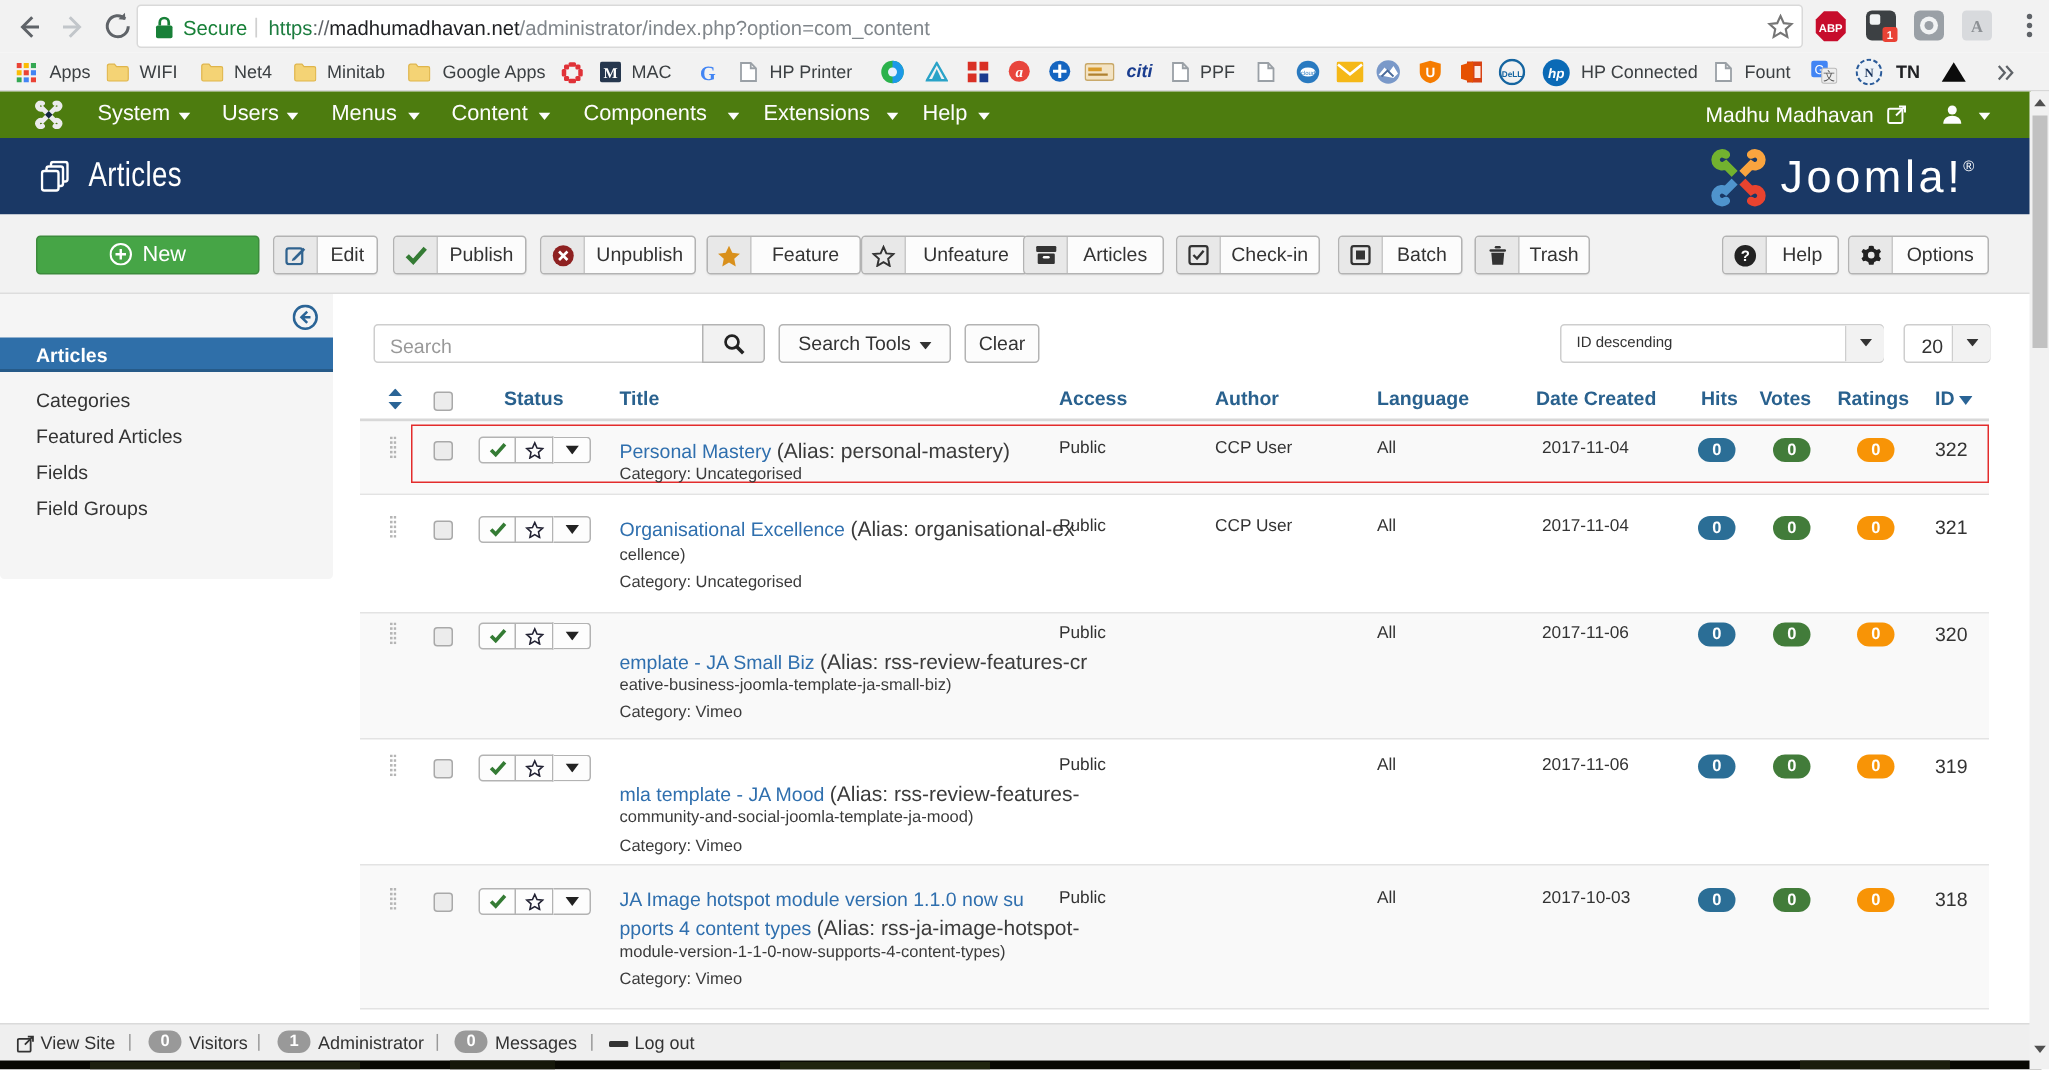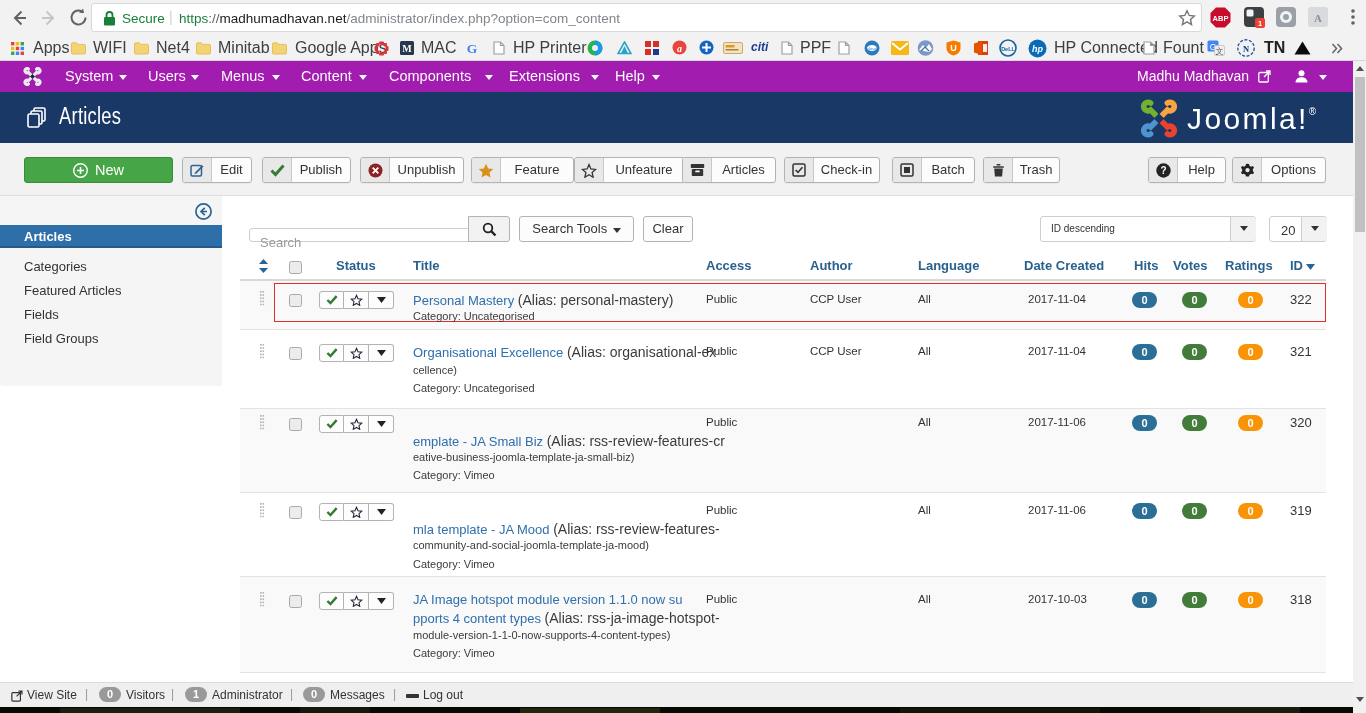--- a/index.html
+++ b/index.html
@@ -4,24 +4,24 @@
 <style>
 * { margin:0; padding:0; box-sizing:border-box; }
 html,body { width:1366px; height:713px; overflow:hidden; }
 body { font-family:"Liberation Sans", sans-serif; position:relative; background:#fff; }
 .abs { position:absolute; }
 
 
 #btoolbar { left:0; top:0; width:1366px; height:35px; background:#f2f2f2; }
 #bookbar { left:0; top:35px; width:1366px; height:26px; background:#f2f2f2; border-bottom:1px solid #d7d7d7; }
 #urlbar { left:91px; top:3px; width:1111px; height:29px; background:#fff; border:1px solid #d9d9d9; border-radius:3px; }
-.bmtxt { font-size:16px; color:#3c4043; line-height:26px; }
-
-
-#jnav { left:0; top:61px; width:1354px; height:31px; background:#a21caf; }
+.bmtxt { font-size:12px; color:#3c4043; line-height:26px; }
+
+
+#jnav { left:0; top:61px; width:1354px; height:31px; background:#4d7c0f; }
 #jnav .mitem { position:absolute; top:0; height:31px; line-height:31px; color:#fdfdfd; font-size:14.5px; }
 
 #jhead { left:0; top:92px; width:1354px; height:51px; background:#1a3865; }
 #jtitle { left:59px; top:11px; color:#fff; font-size:23px; transform:scaleX(0.8); transform-origin:0 0; letter-spacing:0.3px; }
 
 
 #jtoolbar { left:0; top:143px; width:1354px; height:53px; background:#f2f2f2; border-bottom:1px solid #ddd; }
 .tbtn { position:absolute; top:14px; height:26px; border:1px solid #b3b3b3; border-radius:3px; background:#fcfcfc; display:flex; align-items:stretch; overflow:hidden; box-shadow:0 1px 1px rgba(0,0,0,0.04);}
 .tbtn .ic { width:29px; background:#e8e8e8; border-right:1px solid #c8c8c8; display:flex; align-items:center; justify-content:center; }
 .tbtn .lb { padding:0 6px; font-size:13px; color:#333; line-height:24px; flex:1; text-align:center; white-space:nowrap; }
@@ -448,21 +448,21 @@
       <circle cx="8.5" cy="8.5" r="7.6" fill="none" stroke="#2a6496" stroke-width="1.7"></circle>
       <path d="M9.8 4.8 L6 8.5 L9.8 12.2 M6.3 8.5 H12" stroke="#2a6496" stroke-width="1.7" fill="none"></path>
     </svg>
   <div id="smenu-active">Articles</div>
   <div class="smenu" style="top:59px">Categories</div>
   <div class="smenu" style="top:83px">Featured Articles</div>
   <div class="smenu" style="top:107px">Fields</div>
   <div class="smenu" style="top:131px">Field Groups</div>
 </div>
 
-<div class="inp" style="left:249px;top:228px;width:220px;height:14px;border-radius:3px 0 0 3px;">
+<div class="inp" style="left:249px;top:216px;width:220px;height:26px;border-radius:3px 0 0 3px;">
     <span class="abs" style="left:10px;top:6px;font-size:13px;color:#999">Search</span>
   </div>
 <div class="gbtn" style="left:468px;top:216px;width:42px;height:26px;border-radius:0 3px 3px 0;background:#f2f2f2"><svg style="margin-top:5px" width="15" height="15" viewBox="0 0 15 15">
       <circle cx="6" cy="6" r="4.3" fill="none" stroke="#222" stroke-width="1.8"></circle>
       <path d="M9.2 9.2 L13.5 13.5" stroke="#222" stroke-width="2.4"></path>
     </svg></div>
 <div class="gbtn" style="left:519px;top:216px;width:115px;height:26px;line-height:24px">Search Tools <svg width="8" height="5" viewBox="0 0 8 5" style="margin-left:2px">
       <path d="M0 0 h8 L4 5 Z" fill="#333"></path>
     </svg></div>
 <div class="gbtn" style="left:643px;top:216px;width:50px;height:26px;line-height:24px">Clear</div>

